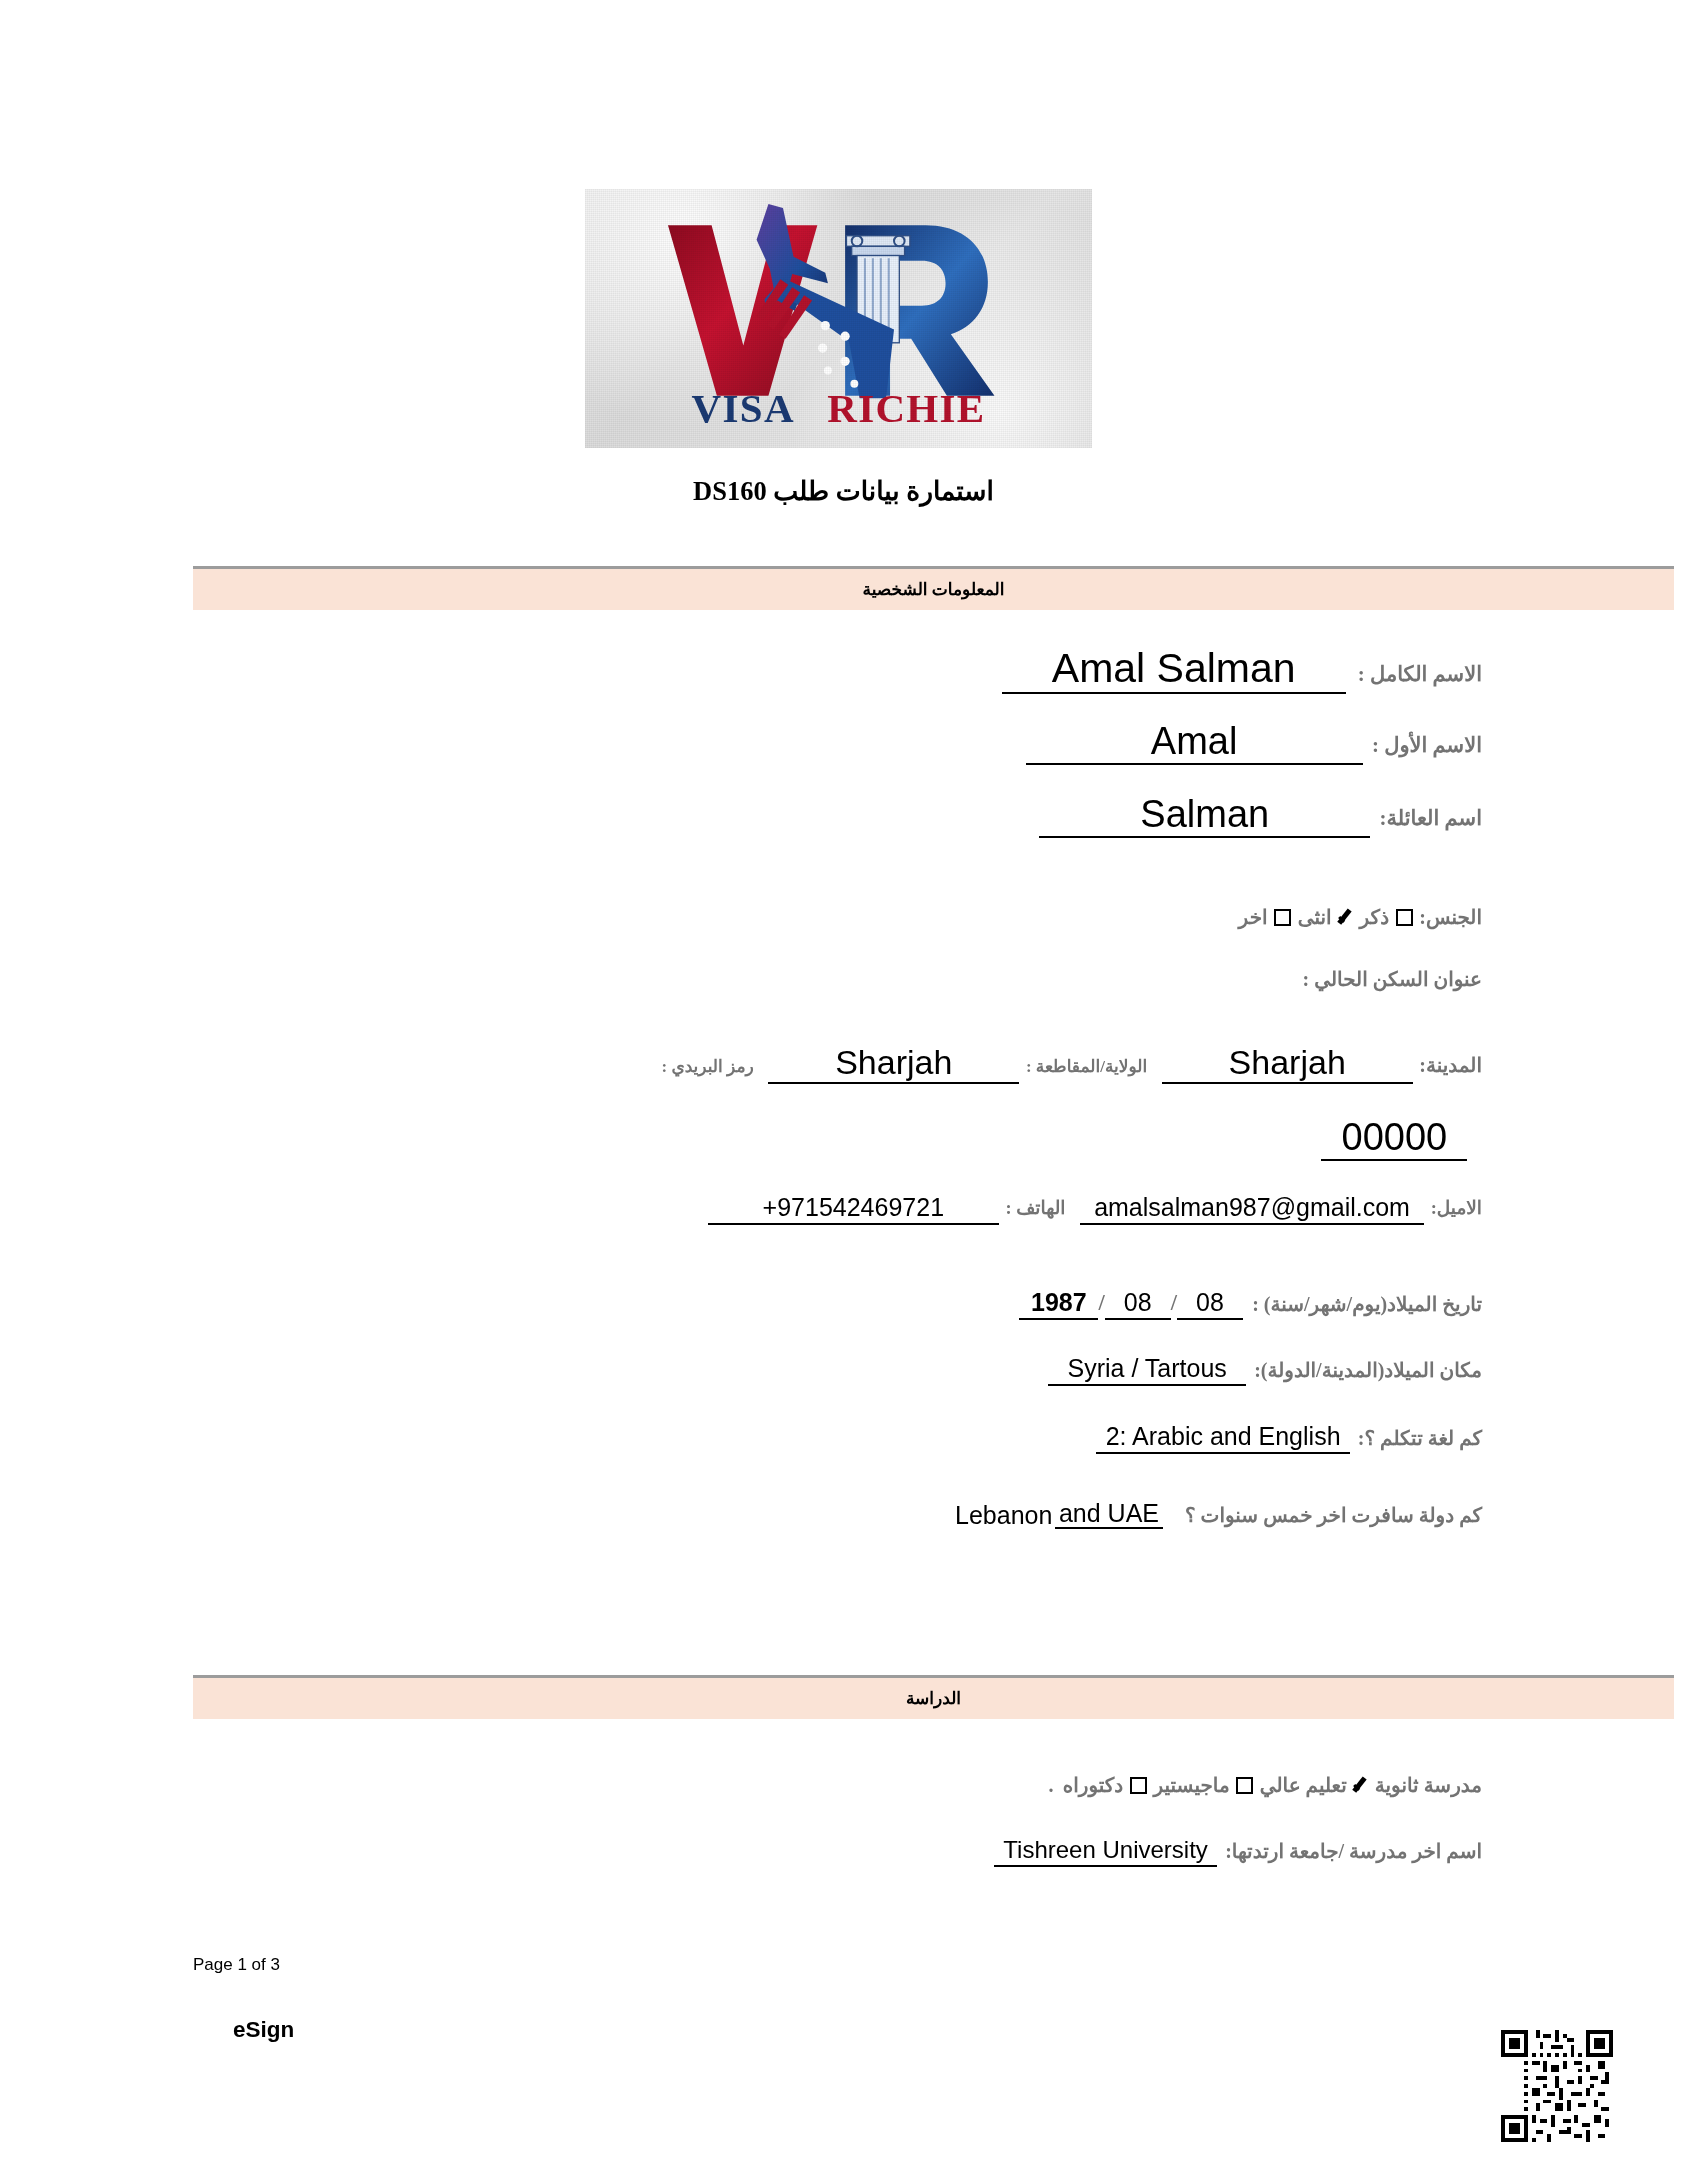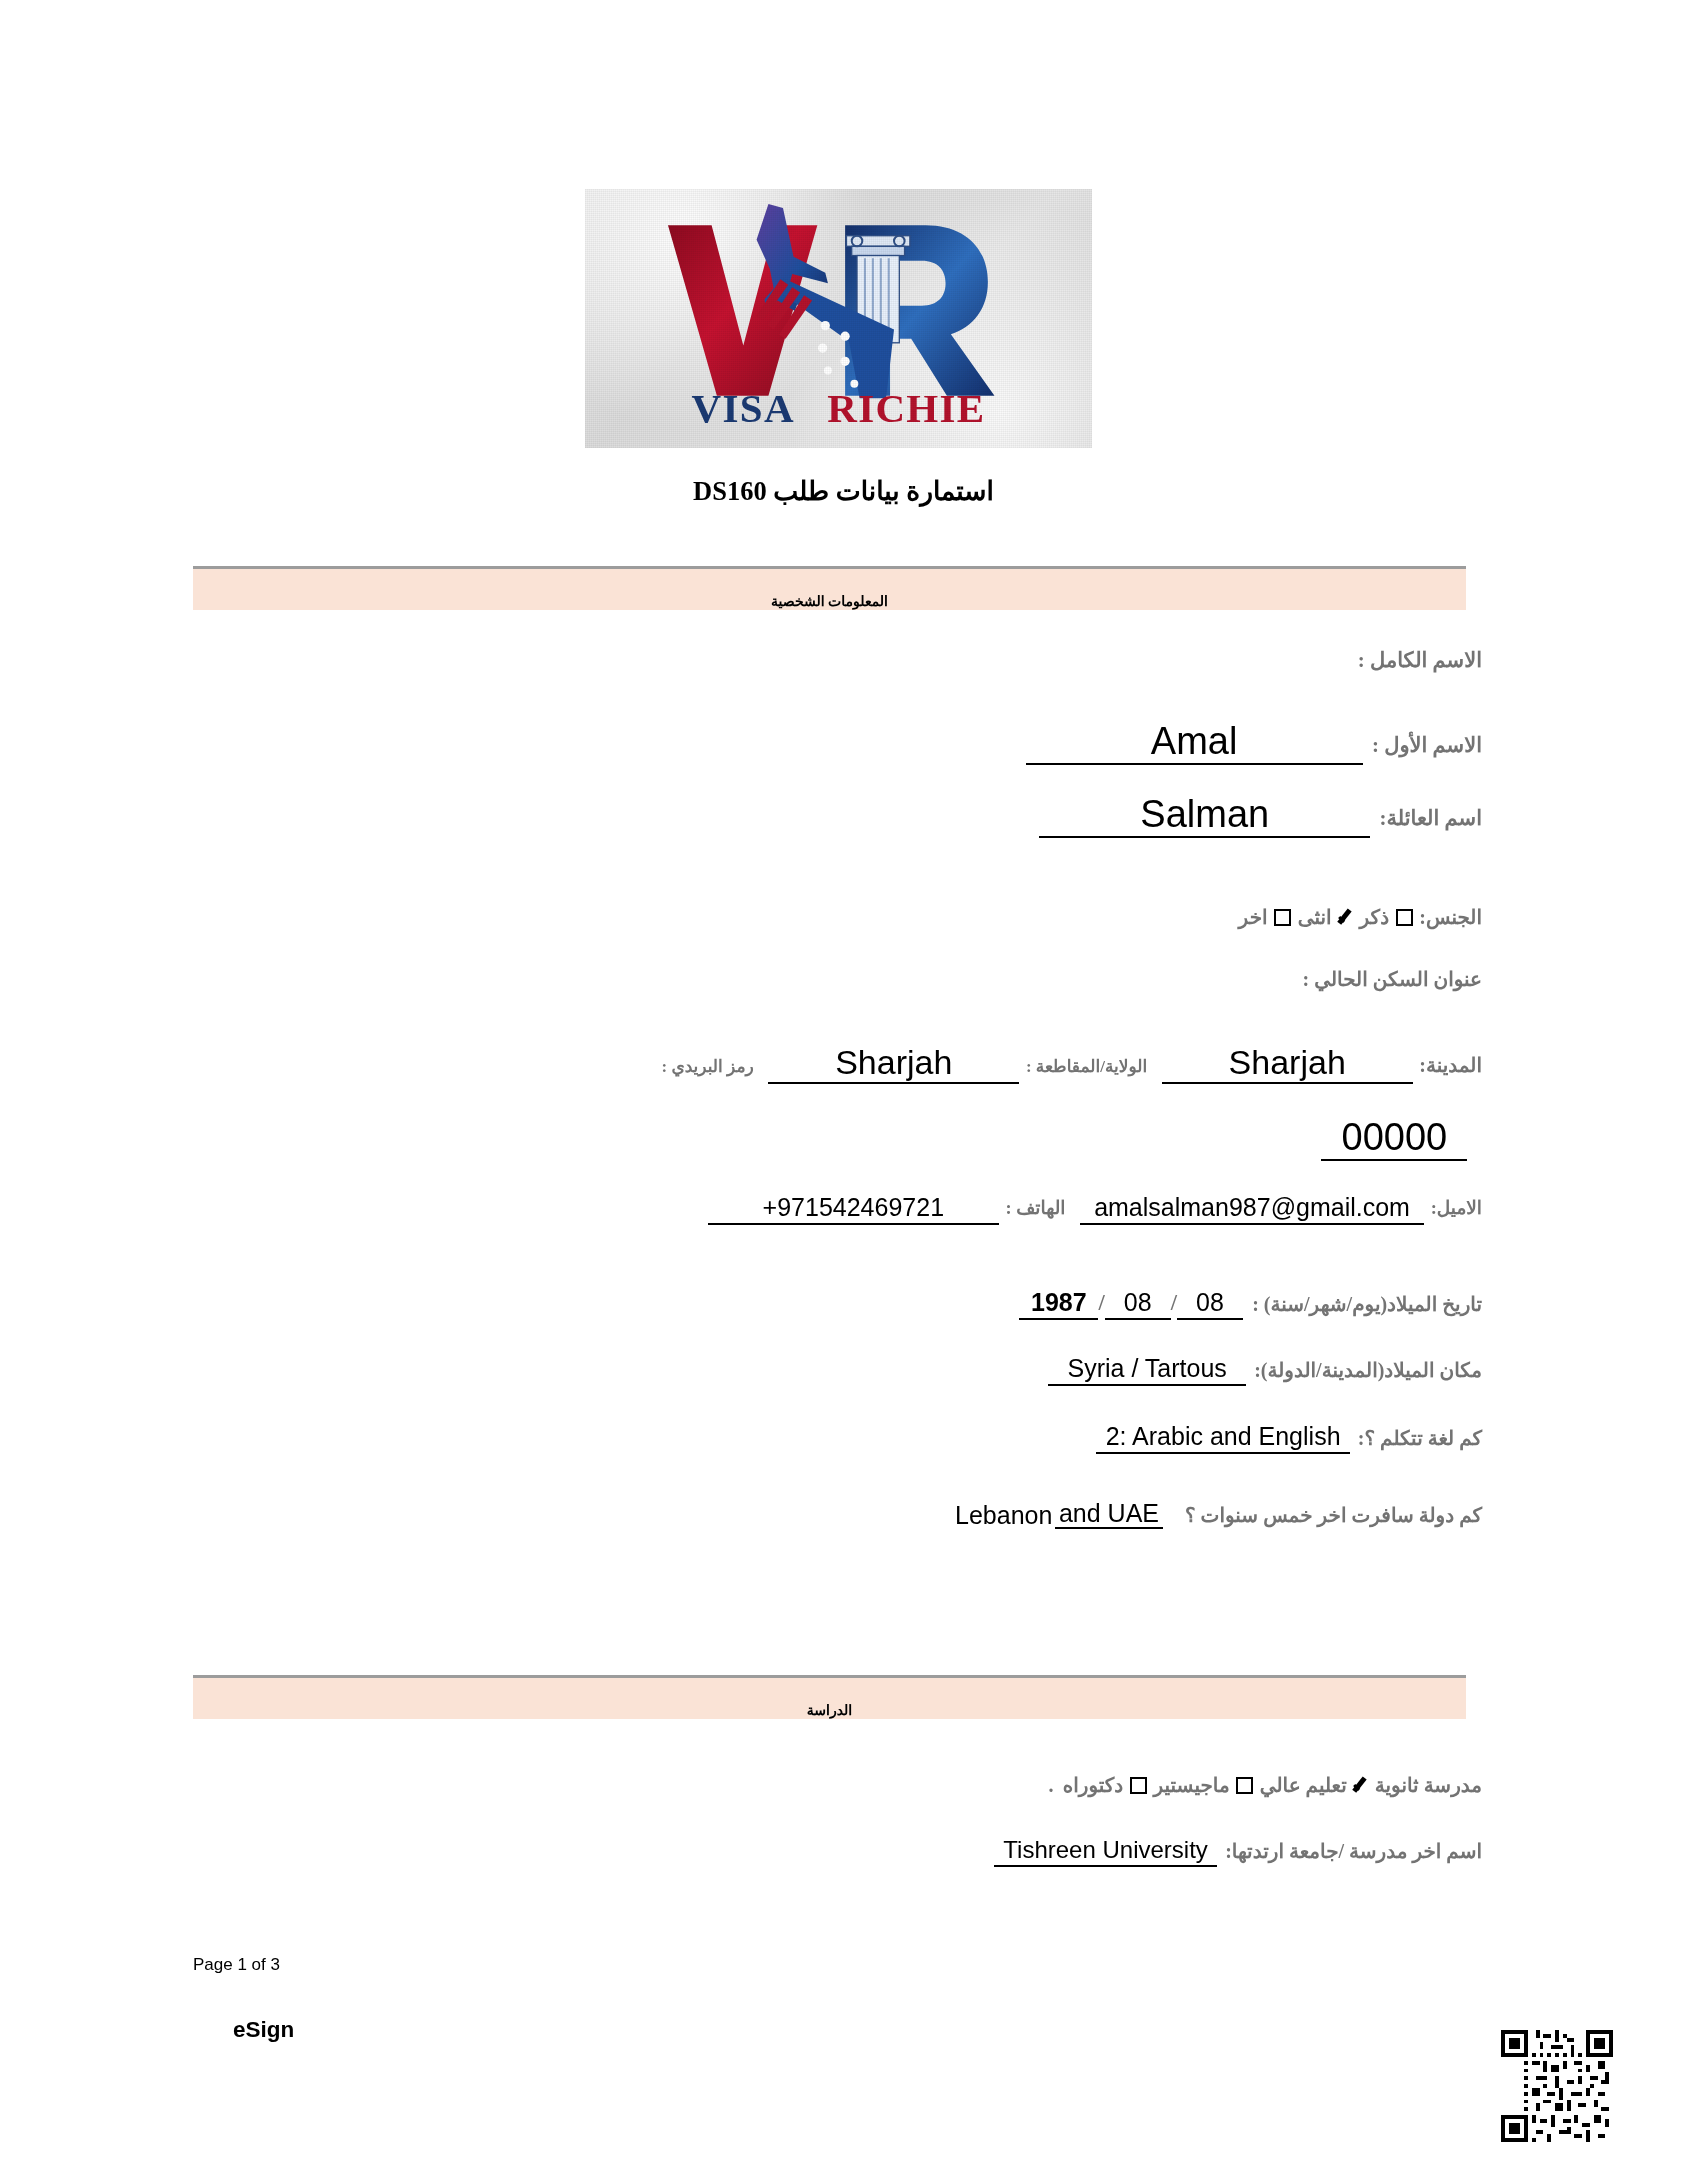--- a/index.html
+++ b/index.html
@@ -64,29 +64,29 @@
     font-weight: 700;
     color: #000;
     direction: rtl;
     font-family: "Liberation Serif", serif;
   }
 
   
   .section-bar {
     position: absolute;
     left: 193px;
-    width: 1273px;
+    width: 1481px;
     height: 44px;
     background: #FAE3D6;
     border-top: 3.3px solid #9c9c9c;
-    display: flex; align-items: flex-end; justify-content: center;
+    display: flex; align-items: center; justify-content: center;
     direction: rtl;
     font-family: "Liberation Serif", serif;
     font-weight: 700;
-    font-size: 14px;
+    font-size: 17px;
     color: #000;
   }
   #section-bar-personal { top: 566px; }
   #section-bar-study { top: 1675px; }
 
   
   .form-area {
     position: absolute;
     left: 165px;
     width: 1317px;
@@ -241,20 +241,21 @@
 
   <div class="doc-title">استمارة بيانات طلب DS160</div>
 
   <div class="section-bar" id="section-bar-personal">
     <span>المعلومات الشخصية</span>
   </div>
 
   <div class="form-area" style="top:648px;">
     <div class="row">
       <span class="lbl" style="font-size:21px;padding-bottom:6.6px;">الاسم الكامل :</span>
+      <span class="val" style="font-size:41px;min-width:344px;margin-right:12px;">Amal Salman</span>
     </div>
   </div>
 
   <div class="form-area" style="top:722px;">
     <div class="row">
       <span class="lbl" style="font-size:21px;padding-bottom:6.6px;">الاسم الأول :</span>
       <span class="val" style="font-size:38px;min-width:337px;margin-right:9.3px;">Amal</span>
     </div>
   </div>
 

